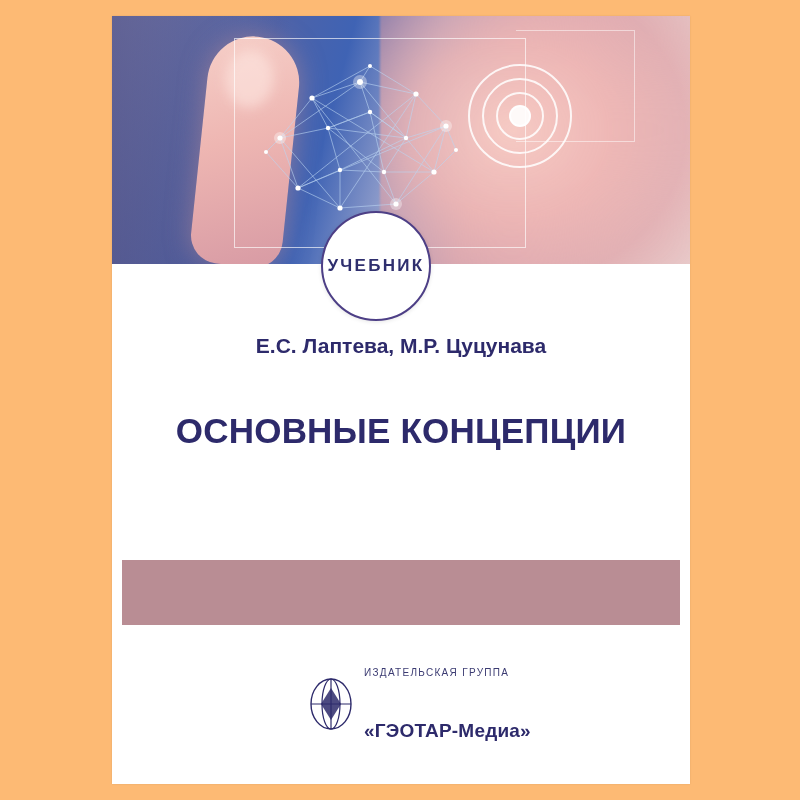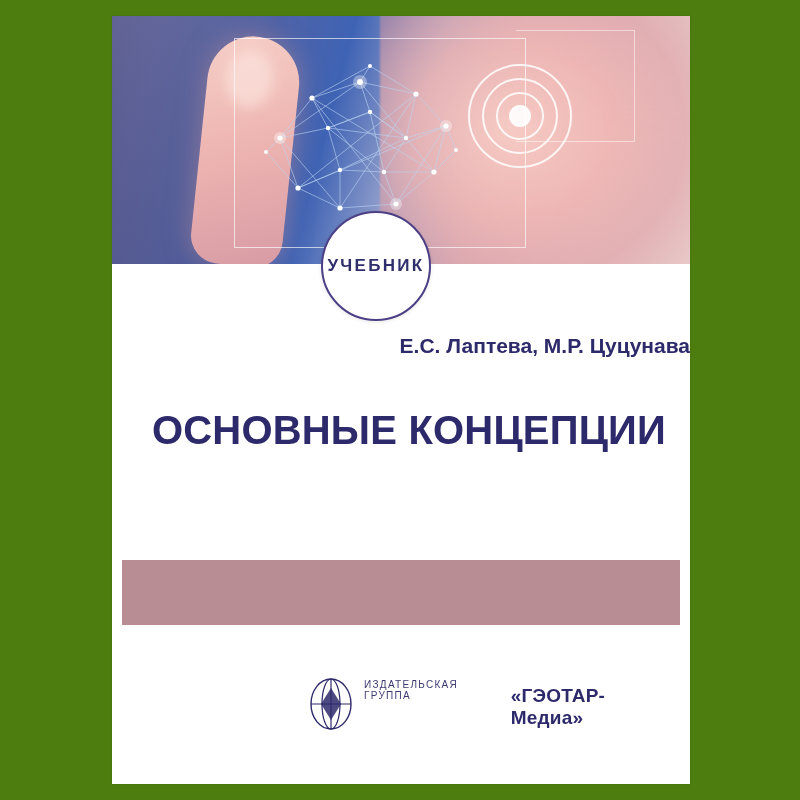--- a/index.html
+++ b/index.html
@@ -8,21 +8,21 @@
     width: 800px;
     height: 800px;
     background: #ffffff;
     font-family: "Liberation Sans", sans-serif;
   }
 
   #cover {
     position: relative;
     width: 800px;
     height: 800px;
-    background: #4d7c0f;
+    background: #fdba74;
     overflow: hidden;
   }
 
   
   .book {
     position: absolute;
     left: 112px;
     top: 16px;
     width: 578px;
     height: 768px;
@@ -161,35 +161,35 @@
     letter-spacing: 2.3px;
     text-transform: uppercase;
   }
 
   
   .authors {
     position: absolute;
     left: 0;
     top: 318px;
     width: 578px;
-    text-align: right;
+    text-align: center;
     color: #2d2a6b;
     font-size: 21px;
     font-weight: bold;
   }
 
   
   .title {
     position: absolute;
     left: 24px;
     top: 392px;
     width: 530px;
-    text-align: right;
+    text-align: center;
     color: #2d2a6b;
-    font-size: 40px;
+    font-size: 35px;
     font-weight: bold;
     line-height: 45px;
     letter-spacing: 0.2px;
   }
   .title .line { display: block; }
 
   
   .band {
     position: absolute;
     left: 10px;
@@ -210,21 +210,21 @@
     align-items: center;
   }
   .pub-logo {
     width: 46px;
     height: 52px;
     flex: 0 0 46px;
     margin-right: 10px;
   }
   .pub-text {
     display: flex;
-    flex-direction: row;
+    flex-direction: column;
     justify-content: center;
     gap: 36px;
   }
   .pub-line1 {
     color: #3b3b72;
     font-size: 10px;
     letter-spacing: 1.3px;
     text-transform: uppercase;
   }
   .pub-line2 {

